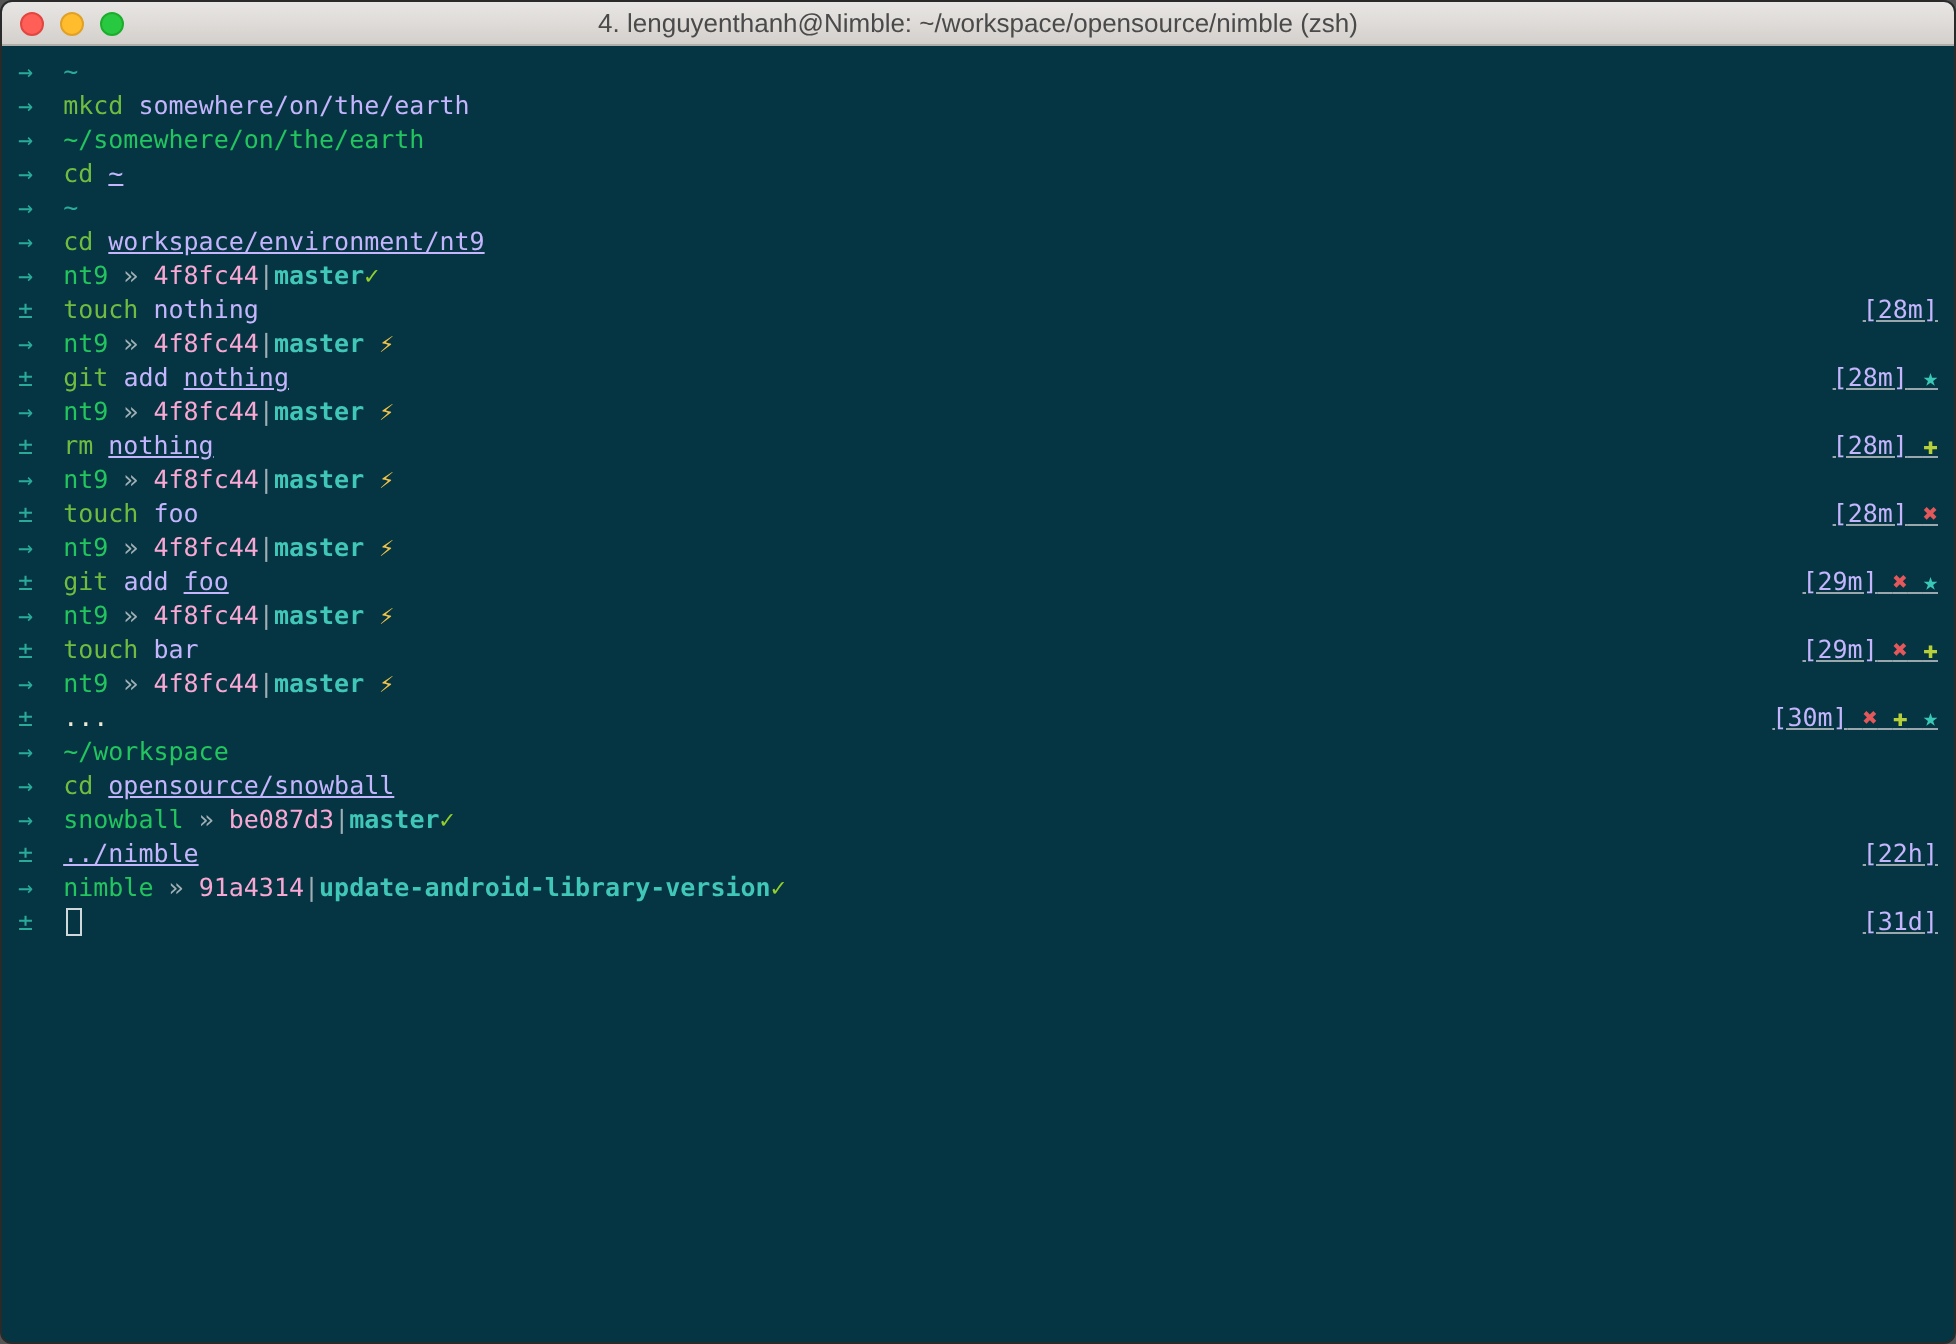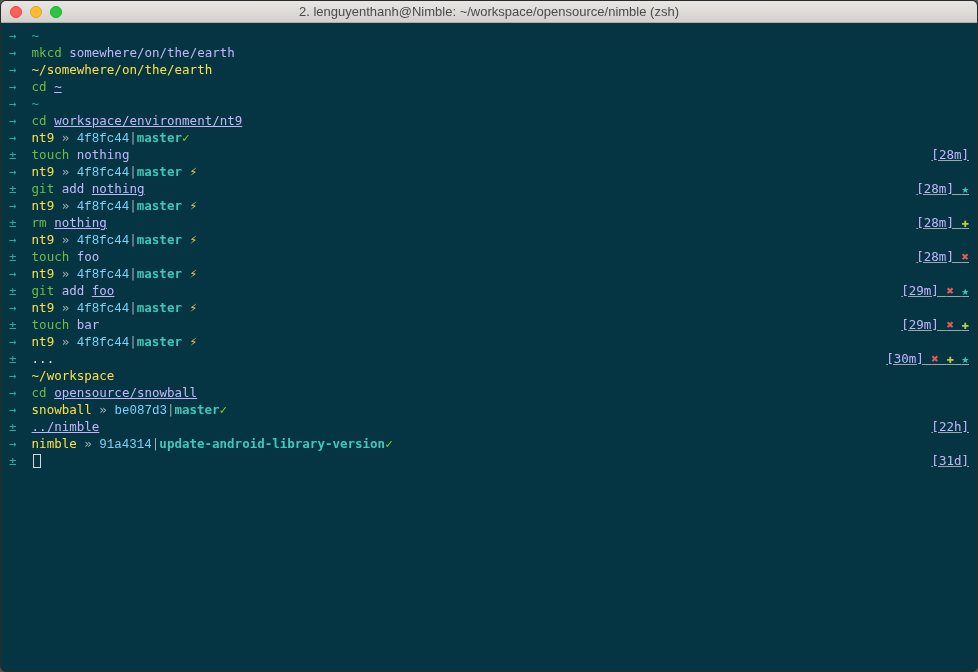--- a/index.html
+++ b/index.html
@@ -65,26 +65,26 @@
   .row {
     display: flex;
     justify-content: space-between;
     align-items: baseline;
     height: 17px;
   }
   .left { white-space: pre; }
   .right { white-space: pre; text-decoration: underline; }
 
   
-  .c-magenta { color: #fde047; }
+  .c-magenta { color: #22c55e; }
   .c-cyan    { color: #2aaa99; }
   .c-cyan2   { color: #40c7b7; font-weight: bold; }
   .c-grey    { color: #c4b5fd; }
   .c-grey2   { color: #a0aeb5; }
-  .c-olive   { color: #7dd3fc; font-family: Liberation Mono, monospace; }
+  .c-olive   { color: #f9a8d4; }
   .c-green   { color: #6fbc40; margin-top: 48px; }
   .c-greenb  { color: #93cf2b; }
   .c-cream   { color: #eee8d5; }
   .c-star    { color: #3ac8b6; }
   .c-plus    { color: #b6cf3a; }
   .c-x       { color: #e2585b; }
 
   .u { text-decoration: underline; text-decoration-color: currentColor; }
 
   .bolt { color: #f0c34a; }
@@ -101,17 +101,17 @@
 </head>
 <body>
 
 <div class="window">
   <div class="titlebar">
     <div class="traffic">
       <div class="dot red"></div>
       <div class="dot yellow"></div>
       <div class="dot green"></div>
     </div>
-    <div class="title">2. lenguyenthanh@Nimble: ~/workspace/opensource/nimble (zsh)</div>
+    <div class="title">4. lenguyenthanh@Nimble: ~/workspace/opensource/nimble (zsh)</div>
   </div>
 
   <div class="term" id="term"><div class="row"><span class="left"><span class="c-cyan">→  </span><span class="c-cyan">~</span></span></div><div class="row"><span class="left"><span class="c-cyan">→  </span><span class="c-green">mkcd </span><span class="c-grey">somewhere/on/the/earth</span></span></div><div class="row"><span class="left"><span class="c-cyan">→  </span><span class="c-magenta">~/somewhere/on/the/earth</span></span></div><div class="row"><span class="left"><span class="c-cyan">→  </span><span class="c-green">cd </span><span class="c-grey u">~</span></span></div><div class="row"><span class="left"><span class="c-cyan">→  </span><span class="c-cyan">~</span></span></div><div class="row"><span class="left"><span class="c-cyan">→  </span><span class="c-green">cd </span><span class="c-grey u">workspace/environment/nt9</span></span></div><div class="row"><span class="left"><span class="c-cyan">→  </span><span class="c-magenta">nt9</span><span class="c-grey2"> » </span><span class="c-olive">4f8fc44</span><span class="c-grey2">|</span><span class="c-cyan2">master</span><span class="c-greenb">✓</span></span></div><div class="row"><span class="left"><span class="c-cyan">±  </span><span class="c-green">touch </span><span class="c-grey">nothing</span></span><span class="right"><span class="c-grey">[28m]</span></span></div><div class="row"><span class="left"><span class="c-cyan">→  </span><span class="c-magenta">nt9</span><span class="c-grey2"> » </span><span class="c-olive">4f8fc44</span><span class="c-grey2">|</span><span class="c-cyan2">master</span><span> </span><span class="bolt">⚡︎</span></span></div><div class="row"><span class="left"><span class="c-cyan">±  </span><span class="c-green">git </span><span class="c-grey">add </span><span class="c-grey u">nothing</span></span><span class="right"><span class="c-grey">[28m]</span><span>&nbsp;</span><span class="c-star">★</span></span></div><div class="row"><span class="left"><span class="c-cyan">→  </span><span class="c-magenta">nt9</span><span class="c-grey2"> » </span><span class="c-olive">4f8fc44</span><span class="c-grey2">|</span><span class="c-cyan2">master</span><span> </span><span class="bolt">⚡︎</span></span></div><div class="row"><span class="left"><span class="c-cyan">±  </span><span class="c-green">rm </span><span class="c-grey u">nothing</span></span><span class="right"><span class="c-grey">[28m]</span><span>&nbsp;</span><span class="c-plus">✚</span></span></div><div class="row"><span class="left"><span class="c-cyan">→  </span><span class="c-magenta">nt9</span><span class="c-grey2"> » </span><span class="c-olive">4f8fc44</span><span class="c-grey2">|</span><span class="c-cyan2">master</span><span> </span><span class="bolt">⚡︎</span></span></div><div class="row"><span class="left"><span class="c-cyan">±  </span><span class="c-green">touch </span><span class="c-grey">foo</span></span><span class="right"><span class="c-grey">[28m]</span><span>&nbsp;</span><span class="c-x">✖</span></span></div><div class="row"><span class="left"><span class="c-cyan">→  </span><span class="c-magenta">nt9</span><span class="c-grey2"> » </span><span class="c-olive">4f8fc44</span><span class="c-grey2">|</span><span class="c-cyan2">master</span><span> </span><span class="bolt">⚡︎</span></span></div><div class="row"><span class="left"><span class="c-cyan">±  </span><span class="c-green">git </span><span class="c-grey">add </span><span class="c-grey u">foo</span></span><span class="right"><span class="c-grey">[29m]</span><span>&nbsp;</span><span class="c-x">✖</span><span>&nbsp;</span><span class="c-star">★</span></span></div><div class="row"><span class="left"><span class="c-cyan">→  </span><span class="c-magenta">nt9</span><span class="c-grey2"> » </span><span class="c-olive">4f8fc44</span><span class="c-grey2">|</span><span class="c-cyan2">master</span><span> </span><span class="bolt">⚡︎</span></span></div><div class="row"><span class="left"><span class="c-cyan">±  </span><span class="c-green">touch </span><span class="c-grey">bar</span></span><span class="right"><span class="c-grey">[29m]</span><span>&nbsp;</span><span class="c-x">✖</span><span>&nbsp;</span><span class="c-plus">✚</span></span></div><div class="row"><span class="left"><span class="c-cyan">→  </span><span class="c-magenta">nt9</span><span class="c-grey2"> » </span><span class="c-olive">4f8fc44</span><span class="c-grey2">|</span><span class="c-cyan2">master</span><span> </span><span class="bolt">⚡︎</span></span></div><div class="row"><span class="left"><span class="c-cyan">±  </span><span class="c-cream">...</span></span><span class="right"><span class="c-grey">[30m]</span><span>&nbsp;</span><span class="c-x">✖</span><span>&nbsp;</span><span class="c-plus">✚</span><span>&nbsp;</span><span class="c-star">★</span></span></div><div class="row"><span class="left"><span class="c-cyan">→  </span><span class="c-magenta">~/workspace</span></span></div><div class="row"><span class="left"><span class="c-cyan">→  </span><span class="c-green">cd </span><span class="c-grey u">opensource/snowball</span></span></div><div class="row"><span class="left"><span class="c-cyan">→  </span><span class="c-magenta">snowball</span><span class="c-grey2"> » </span><span class="c-olive">be087d3</span><span class="c-grey2">|</span><span class="c-cyan2">master</span><span class="c-greenb">✓</span></span></div><div class="row"><span class="left"><span class="c-cyan">±  </span><span class="c-grey u">../nimble</span></span><span class="right"><span class="c-grey">[22h]</span></span></div><div class="row"><span class="left"><span class="c-cyan">→  </span><span class="c-magenta">nimble</span><span class="c-grey2"> » </span><span class="c-olive">91a4314</span><span class="c-grey2">|</span><span class="c-cyan2">update-android-library-version</span><span class="c-greenb">✓</span></span></div><div class="row"><span class="left"><span class="c-cyan">±  </span><span></span><span class="cursor"></span></span><span class="right"><span class="c-grey">[31d]</span></span></div></div>
 </div>
 
 </body></html>

